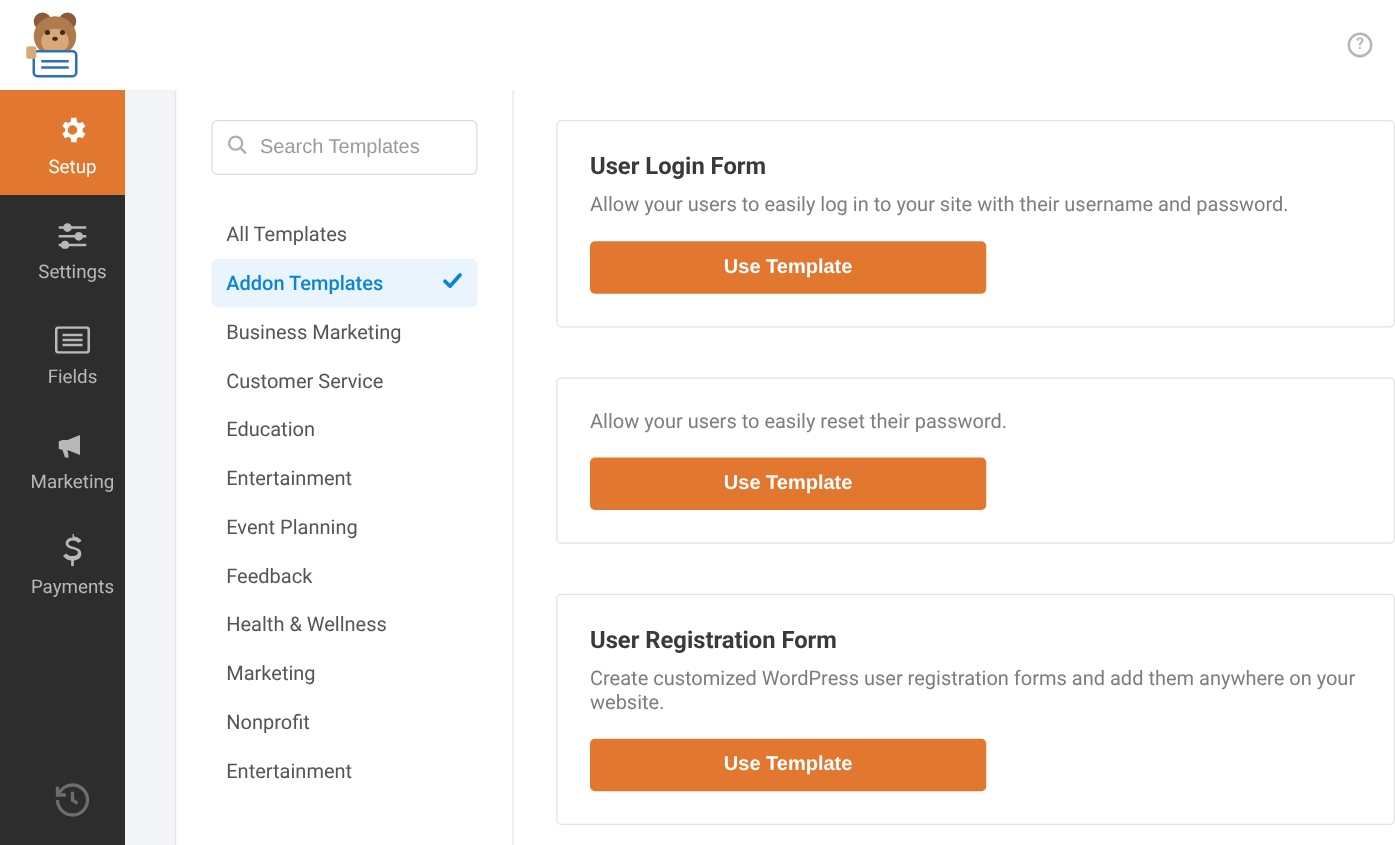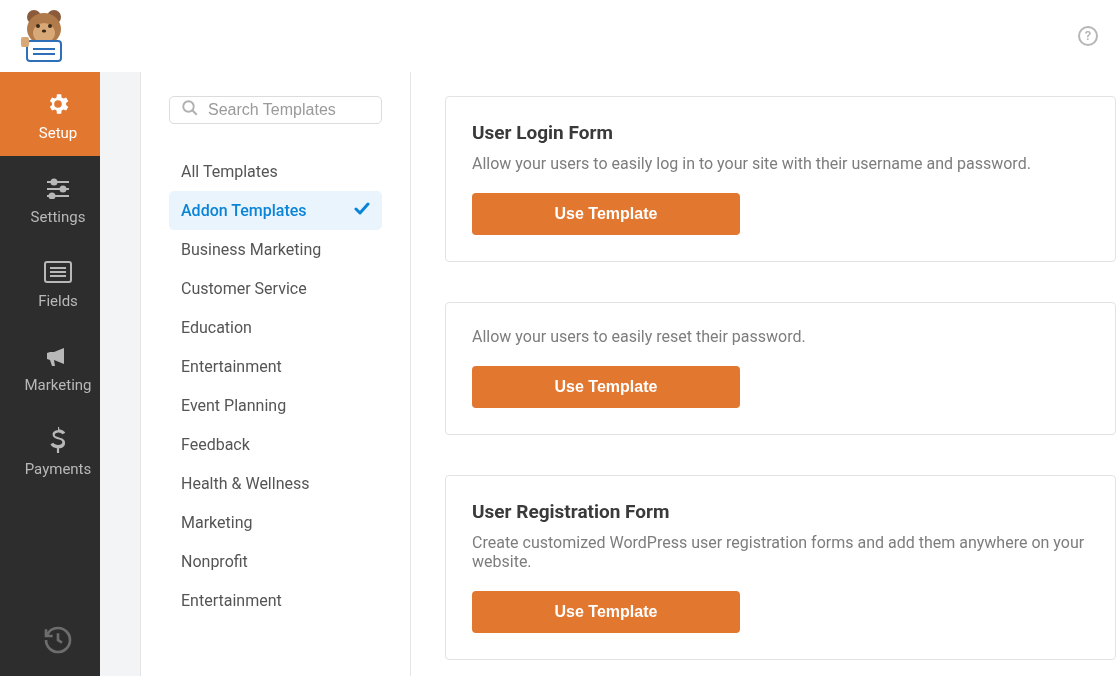--- a/index.html
+++ b/index.html
@@ -86,21 +86,21 @@
     width: 270px;
     padding: 24px 28px 24px 28px;
     border-right: 1px solid #e5e5e5;
   }
   .search-box {
     position: relative;
     margin-bottom: 28px;
   }
   .search-box input {
     width: 100%;
-    height: 28px;
+    height: 44px;
     border: 1px solid #dcdcdc;
     border-radius: 5px;
     padding: 0 12px 0 38px;
     font-size: 16px;
     color: #555;
   }
   .search-box input::placeholder { color: #9a9a9a; }
   .search-box .search-glyph {
     position: absolute;
     left: 12px; top: 50%; transform: translateY(-50%);
@@ -144,21 +144,21 @@
   .tmpl-desc {
     font-size: 16px;
     color: #7d7d7d;
     margin-bottom: 20px;
   }
   .use-btn {
     background: #e27730;
     color: #fff;
     border: none;
     border-radius: 4px;
-    width: 268px;
+    width: 317px;
     height: 42px;
     font-size: 16px;
     font-weight: 600;
     cursor: pointer;
   }
 </style>
 </head>
 <body>
 
 <div class="top-bar">

